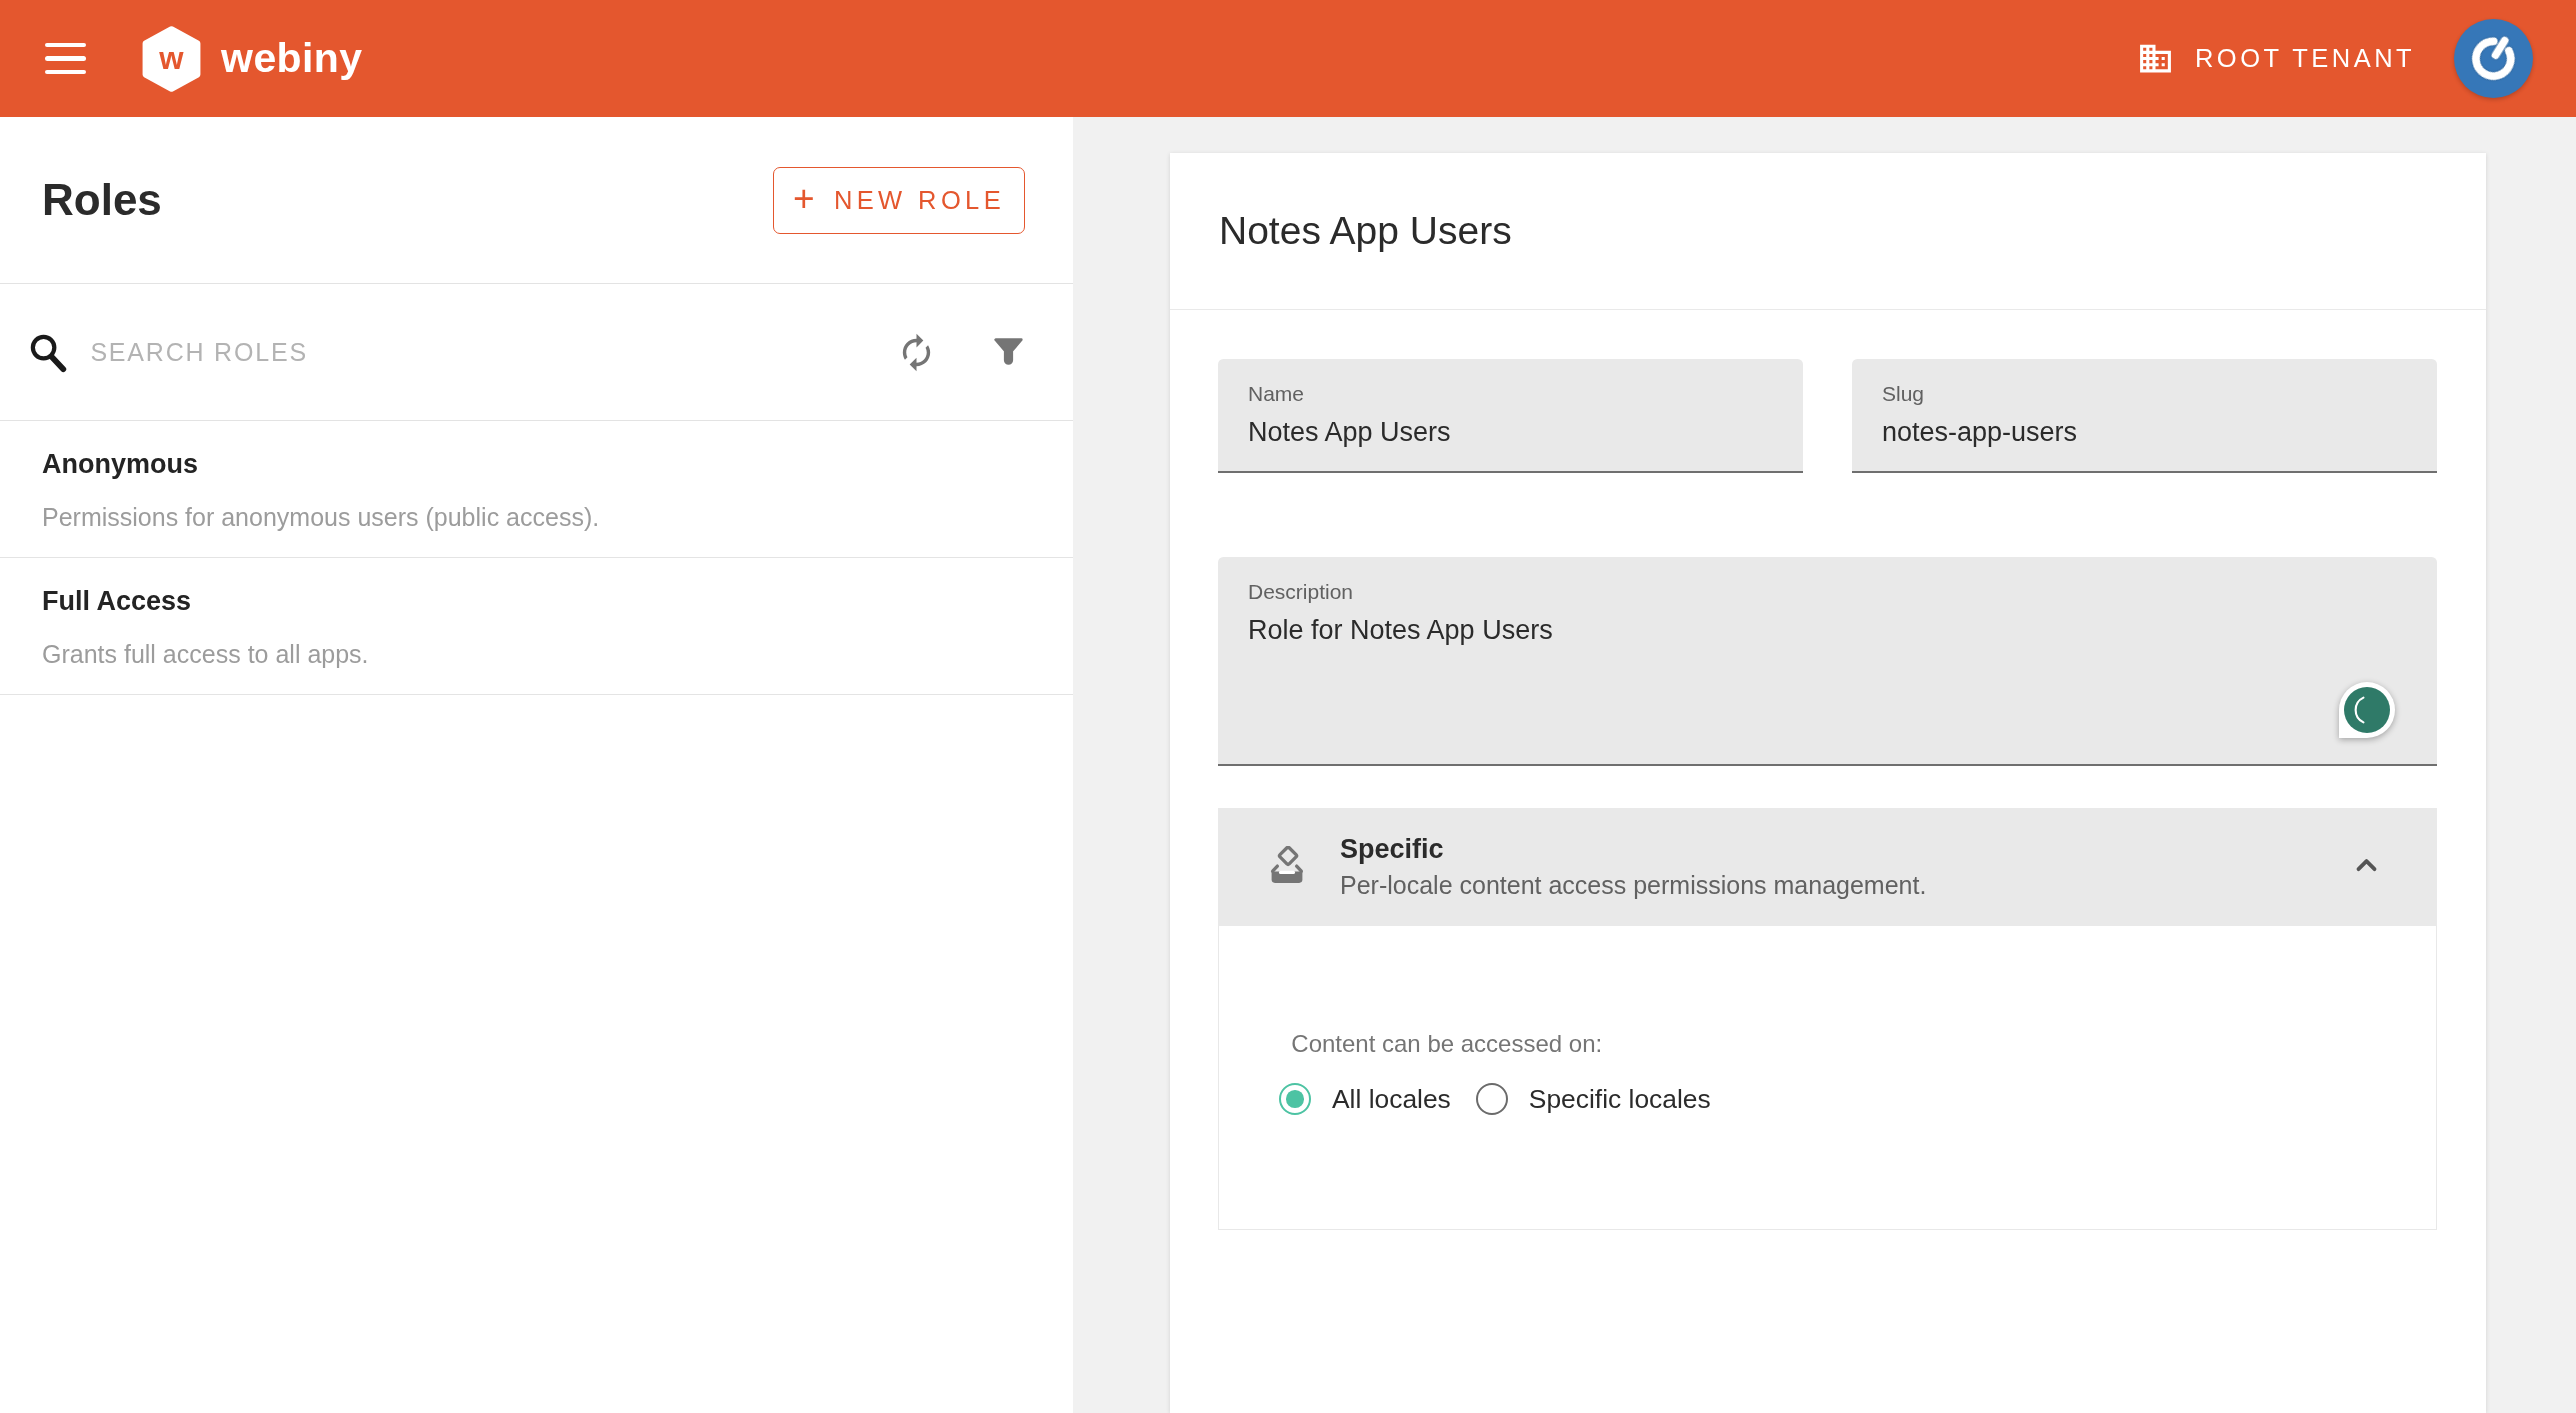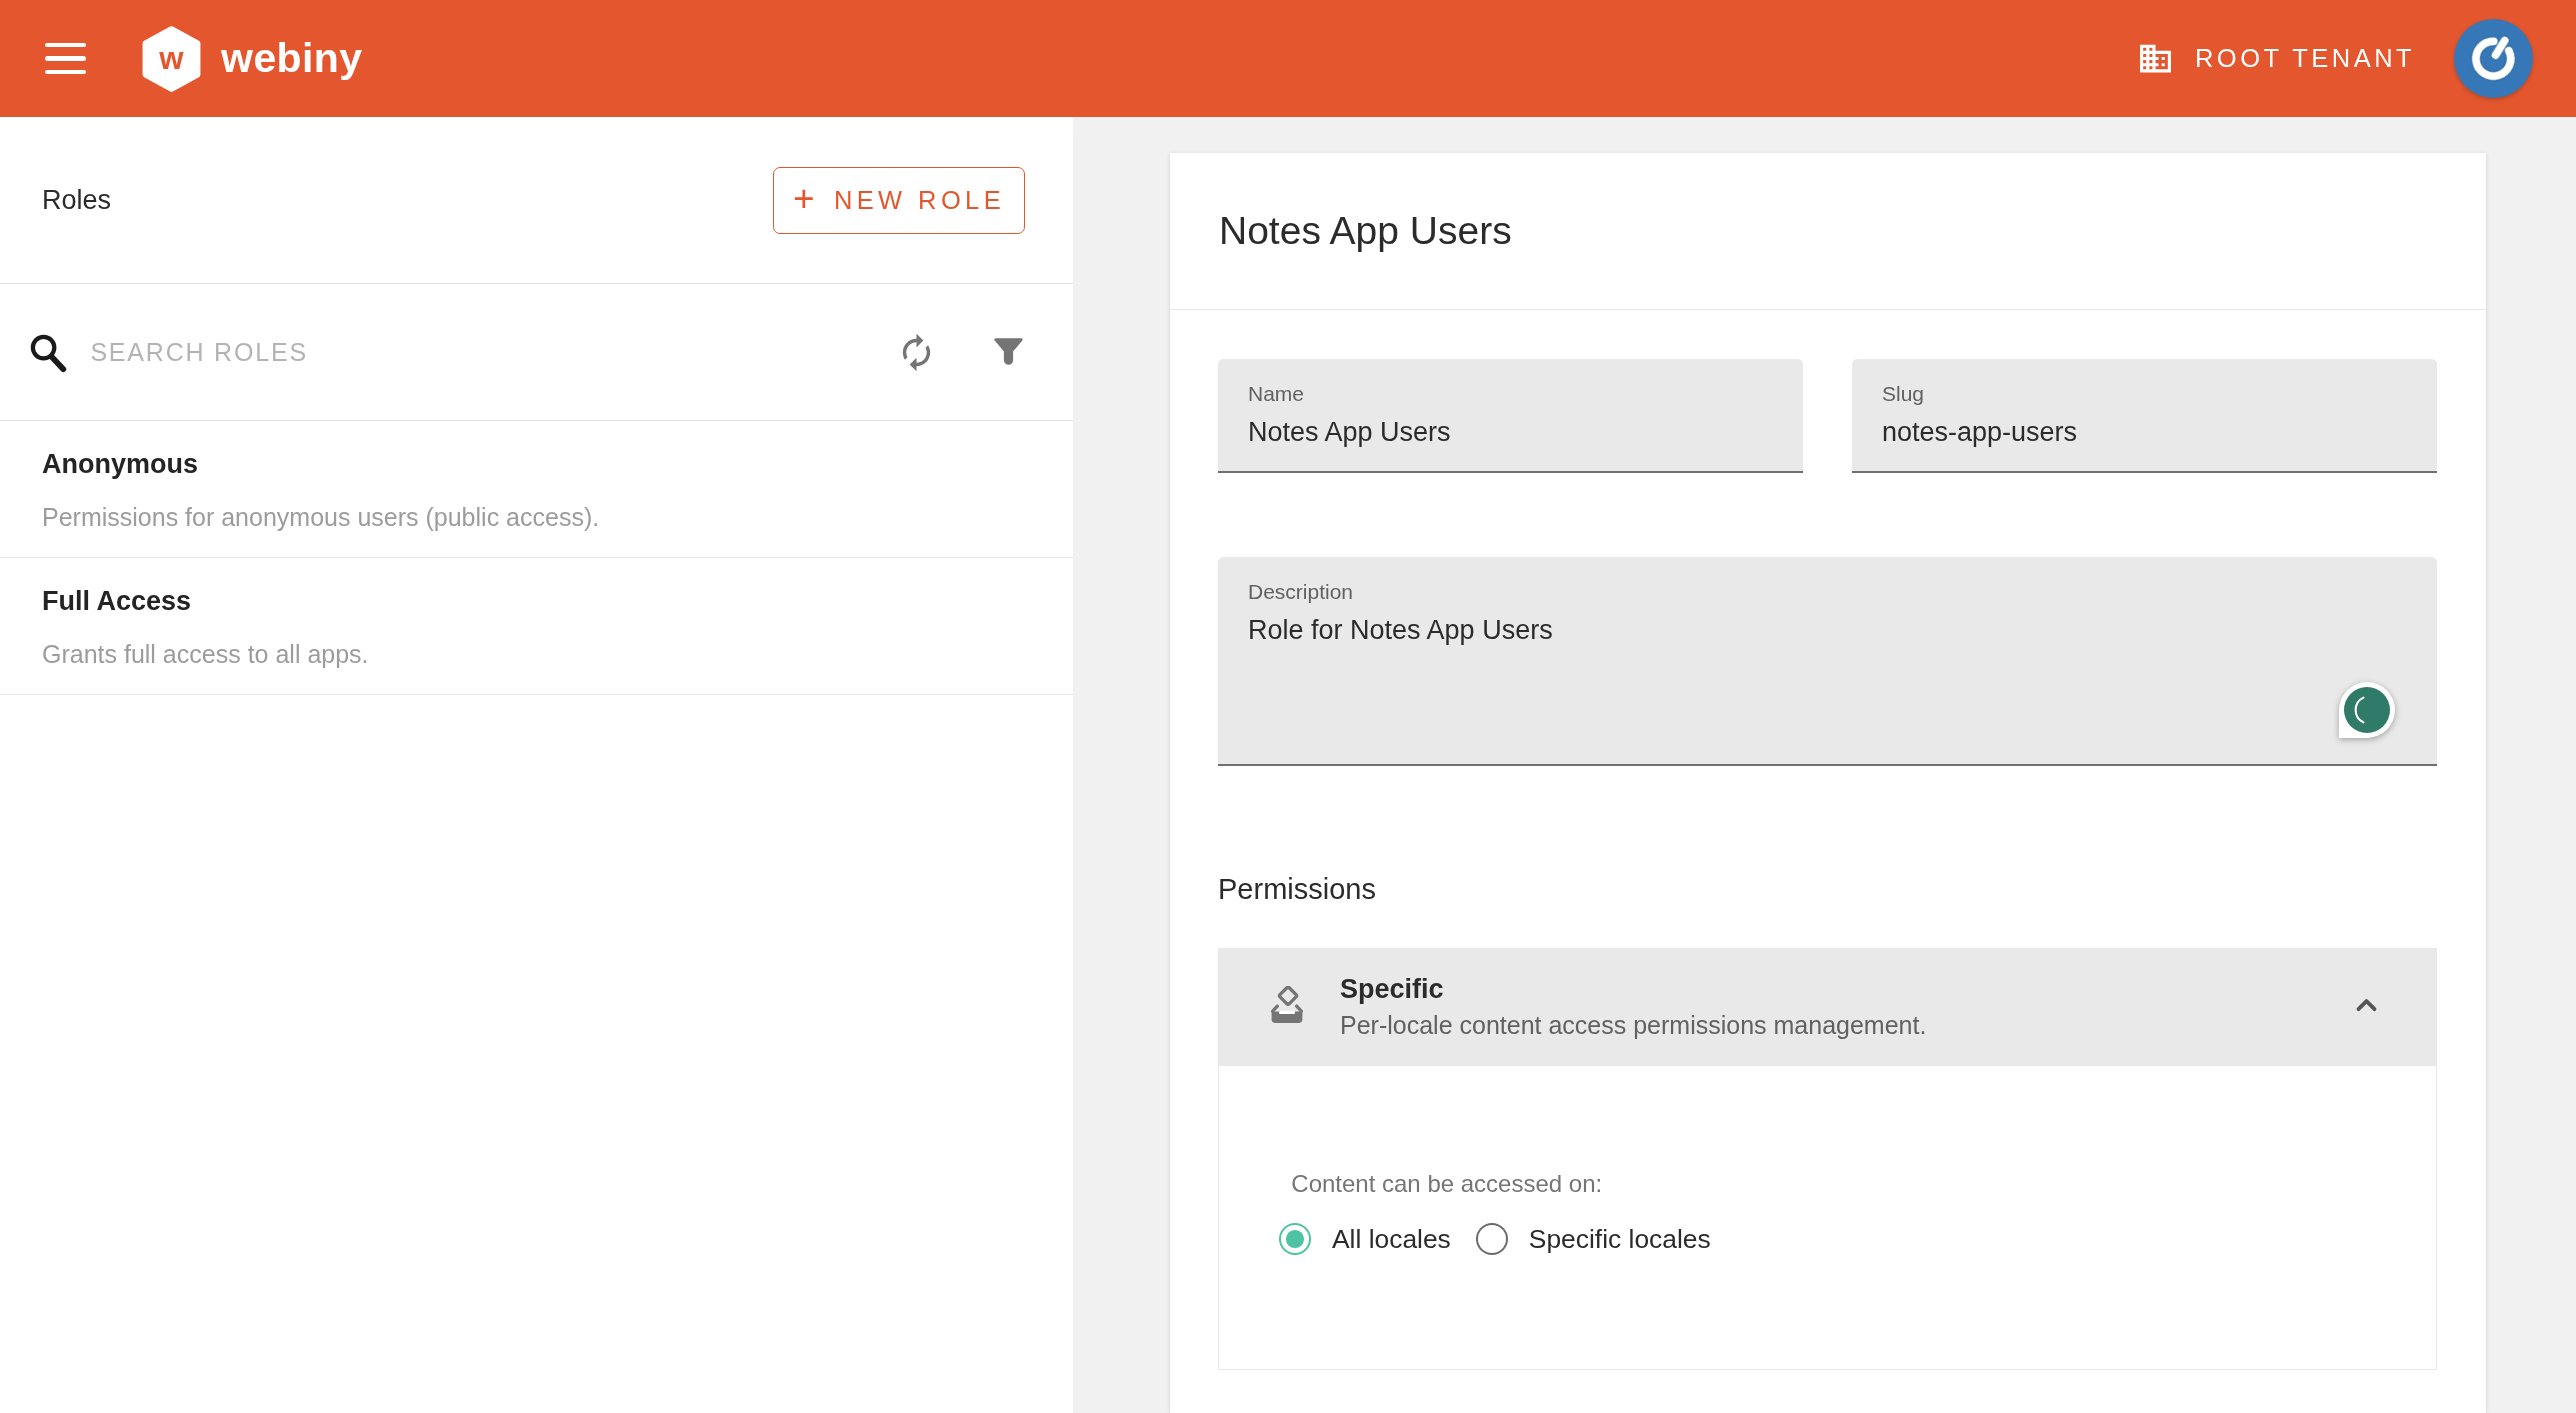--- a/index.html
+++ b/index.html
@@ -24,21 +24,21 @@
   .avatar {
     width: 79px; height: 79px; border-radius: 50%; background: #3677B8;
     display: flex; align-items: center; justify-content: center; cursor: pointer;
     box-shadow: 0 1.8px 4.4px rgba(0,0,0,0.2); margin-right: 1.8px;
   }
   .avatar svg { width: 55px; height: 55px; transform: rotate(32deg); filter: drop-shadow(0 0.9px 0.9px rgba(0,0,0,0.25)); }
 
   
   .left-panel { position: absolute; left: 0; top: 117px; width: 1073px; height: 1296px; background: #ffffff; }
   .panel-header { height: 167px; display: flex; align-items: center; padding: 0 48px 0 42px; border-bottom: 0.9px solid #e3e3e3; }
-  .panel-title { font-size: 27px; color: #2b2b2b; font-weight: 400; }
+  .panel-title { font-size: 44px; color: #2b2b2b; font-weight: 700; }
   .new-role-btn {
     margin-left: auto; display: flex; align-items: center; justify-content: center;
     width: 252px; height: 67px; border: 1.8px solid #E4572E; border-radius: 7px;
     color: #E4572E; background: #ffffff; cursor: pointer;
   }
   .new-role-btn .plus { font-size: 37px; font-weight: 400; line-height: 1; margin-right: 19.4px; margin-top: -3.5px; }
   .new-role-btn .lbl { font-size: 25.5px; letter-spacing: 4.4px; }
 
   .search-row { height: 137px; display: flex; align-items: center; padding: 0 44px 0 25px; border-bottom: 0.9px solid #e3e3e3; }
   .search-row svg.mag { width: 46px; height: 46px; flex: 0 0 auto; }
@@ -213,21 +213,20 @@
           <span class="flabel">Description</span>
           <textarea style="">Role for Notes App Users</textarea>
           <div class="presence-cursor">
             <div class="dot"></div>
             <svg viewBox="0 0 52 52">
               <path d="M22 12 a15.5 15.5 0 0 0 0 28" fill="none" stroke="#ffffff" stroke-width="2.4" stroke-linecap="round"></path>
             </svg>
           </div>
         </div>
 
-        <h3 class="permissions-heading">Permissions</h3>
 
         <div class="accordion">
           <div class="accordion-header">
             <svg class="ballot" viewBox="0 0 24 24">
               <rect x="8.9" y="1.9" width="7.4" height="7.4" rx="0.9" fill="none" stroke="#757575" stroke-width="1.9" transform="rotate(45 12.6 5.6)"></rect>
               <path d="M6.5 11.5 3.8 14.4 M17.5 11.5l2.7 2.9" fill="none" stroke="#757575" stroke-width="1.9" stroke-linecap="round"></path>
               <path d="M3.2 14.6h17.6v4.6a1.9 1.9 0 0 1-1.9 1.9H5.1a1.9 1.9 0 0 1-1.9-1.9z" fill="#757575"></path>
               <rect x="7.4" y="14.1" width="9.2" height="1.9" rx="0.9" fill="#ffffff"></rect>
             </svg>
             <div class="acc-text">

